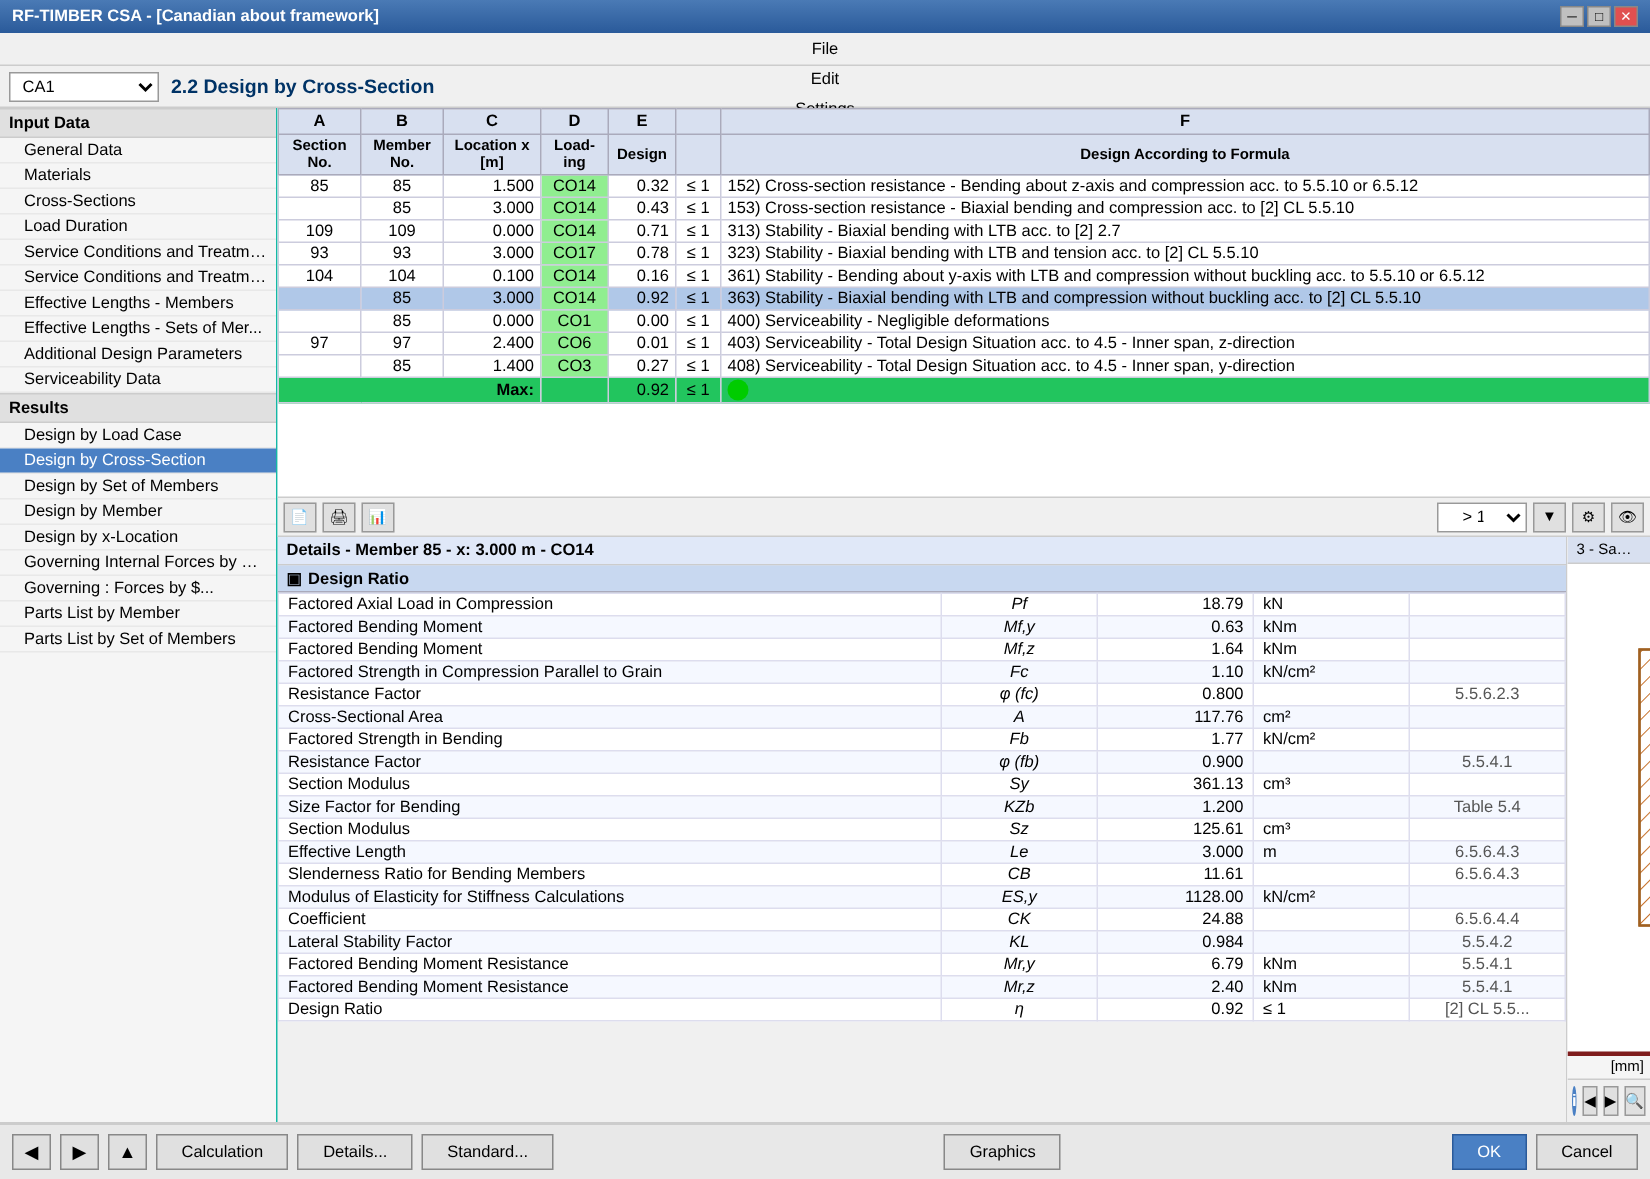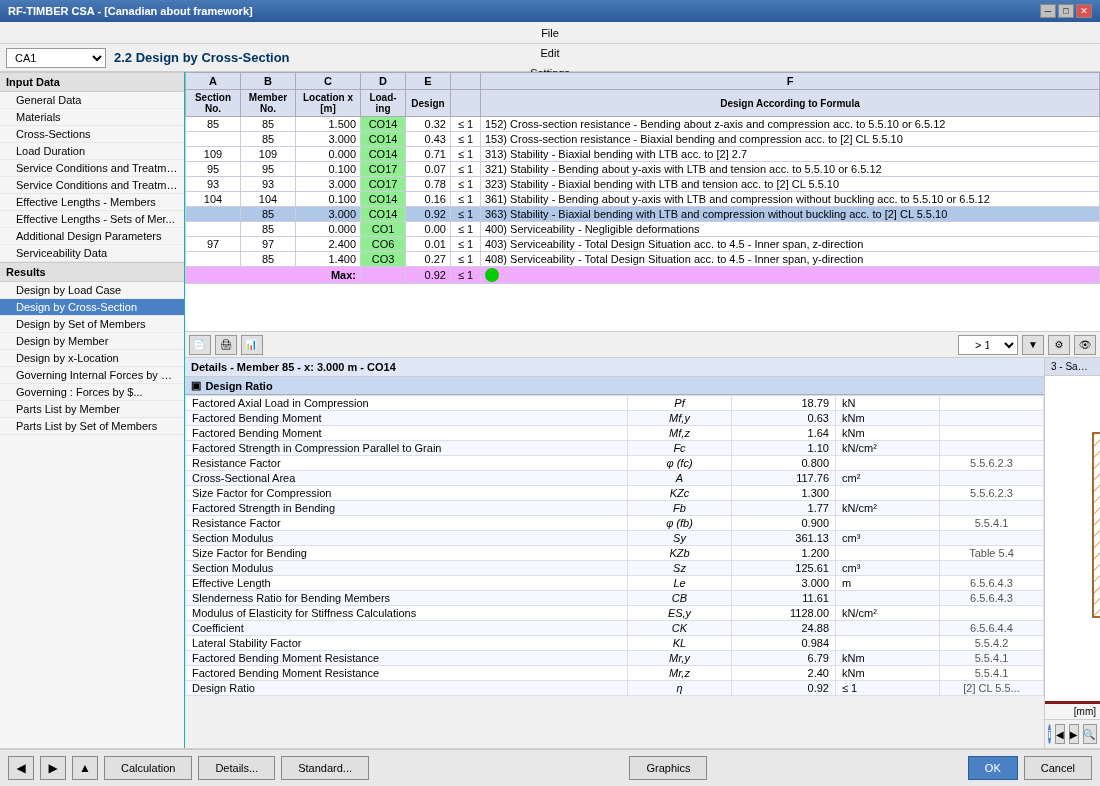--- a/index.html
+++ b/index.html
@@ -136,21 +136,21 @@
     .col-a { background: #c8d8f8; }
     .col-b { background: #d8e8d8; }
     .col-c { background: #d8e8d8; }
     .col-d { background: #e8f0e0; }
     .col-e { background: #e8f0e0; }
     .col-f { background: #f5f5f5; }
 
     .cell-number { text-align: right; margin-top: 16px; }
     .cell-center { text-align: center; }
 
-    .max-row td { background: #f0abfc; }
+    .max-row td { background: #22c55e; }
 
     
     .table-toolbar {
       display: flex;
       align-items: center;
       padding: 2px 4px;
       gap: 4px;
       background: #f0f0f0;
       border-bottom: 1px solid #ccc;
       height: 26px;
@@ -403,29 +403,20 @@
             <tr>
               <td class="cell-center">109</td>
               <td class="cell-center">109</td>
               <td class="cell-number">0.000</td>
               <td class="cell-center" style="background: rgb(144, 238, 144); text-align: center;">CO14</td>
               <td class="cell-number">0.71</td>
               <td class="cell-center">≤ 1</td>
               <td class="">313) Stability - Biaxial bending with LTB acc. to [2] 2.7</td>
             </tr>
             <tr>
-              <td class="cell-center">95</td>
-              <td class="cell-center">95</td>
-              <td class="cell-number">0.100</td>
-              <td class="cell-center" style="background: rgb(144, 238, 144); text-align: center;">CO17</td>
-              <td class="cell-number">0.07</td>
-              <td class="cell-center">≤ 1</td>
-              <td class="">321) Stability - Bending about y-axis with LTB and tension acc. to 5.5.10 or 6.5.12</td>
-            </tr>
-            <tr>
               <td class="cell-center">93</td>
               <td class="cell-center">93</td>
               <td class="cell-number">3.000</td>
               <td class="cell-center" style="background: rgb(144, 238, 144); text-align: center;">CO17</td>
               <td class="cell-number">0.78</td>
               <td class="cell-center">≤ 1</td>
               <td class="">323) Stability - Biaxial bending with LTB and tension acc. to [2] CL 5.5.10</td>
             </tr>
             <tr>
               <td class="cell-center">104</td>
@@ -549,27 +540,20 @@
                   <td class="dt-ref">5.5.6.2.3</td>
                 </tr>
                 <tr>
                   <td class="dt-label">Cross-Sectional Area</td>
                   <td class="dt-symbol">A</td>
                   <td class="dt-value">117.76</td>
                   <td class="dt-unit">cm²</td>
                   <td class="dt-ref"></td>
                 </tr>
                 <tr>
-                  <td class="dt-label">Size Factor for Compression</td>
-                  <td class="dt-symbol">KZc</td>
-                  <td class="dt-value">1.300</td>
-                  <td class="dt-unit"></td>
-                  <td class="dt-ref">5.5.6.2.3</td>
-                </tr>
-                <tr>
                   <td class="dt-label">Factored Strength in Bending</td>
                   <td class="dt-symbol">Fb</td>
                   <td class="dt-value">1.77</td>
                   <td class="dt-unit">kN/cm²</td>
                   <td class="dt-ref"></td>
                 </tr>
                 <tr>
                   <td class="dt-label">Resistance Factor</td>
                   <td class="dt-symbol">φ (fb)</td>
                   <td class="dt-value">0.900</td>

